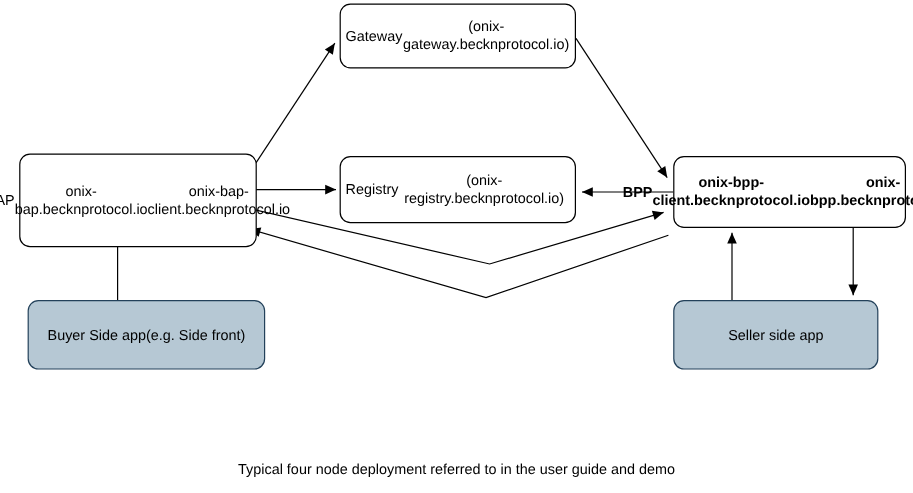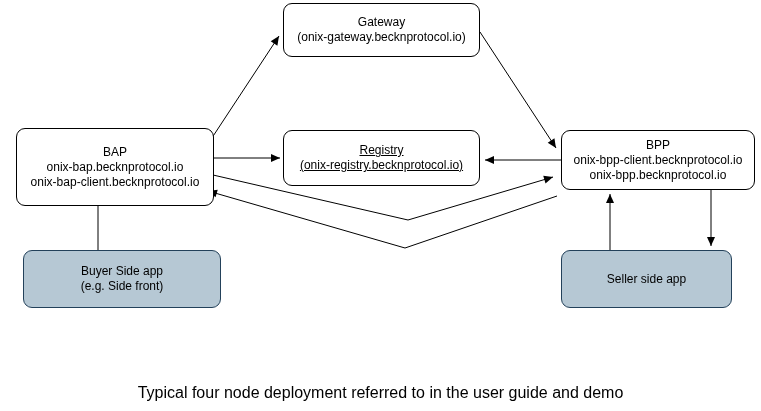--- a/index.html
+++ b/index.html
@@ -28,46 +28,46 @@
     stroke: var(--arrow, #000000);
     stroke-width: 1;
   }
   .node {
     position: absolute;
     box-sizing: border-box;
     border-radius: 9px;
     border: 1px solid var(--node-border, #000000);
     background: var(--node-fill, #ffffff);
     display: flex;
-    flex-direction: column;
+    flex-direction: row;
     justify-content: center;
     align-items: center;
     text-align: center;
     font-size: 12px;
     line-height: 15px;
     color: var(--text, #000000);
     padding: 2px 4px;
   }
   .node.app {
     background: var(--app-fill, #b6c8d4);
     border-color: var(--app-border, #23415a);
   }
   #node-gateway  { left: 283px; top: 3px;   width: 197px; height: 54px; }
   #node-bap      { left: 16px;   top: 128px; width: 198px; height: 78px; }
-  #node-registry { left: 283px; top: 130px; width: 197px; height: 56px; text-decoration: underline; }
-  #node-bpp      { left: 561px; top: 130px; width: 194px; height: 60px; }
+  #node-registry { left: 283px; top: 130px; width: 197px; height: 56px; }
+  #node-bpp      { left: 561px; top: 130px; width: 194px; height: 60px; font-weight: bold; }
   #node-buyer    { left: 2px;   top: 250px; width: 198px; height: 58px; margin-left: 21px; }
   #node-seller   { left: 561px; top: 250px; width: 171px; height: 58px; }
   .caption {
     position: absolute;
     left: 0;
     top: 384px;
     width: 761px;
     text-align: center;
-    font-size: 16px;
+    font-size: 12px;
     color: var(--text, #000000);
   }
 </style>
 </head>
 <body>
 
 <div class="canvas">
 
   <svg class="edges-layer" viewBox="0 0 761 411">
     <defs>

